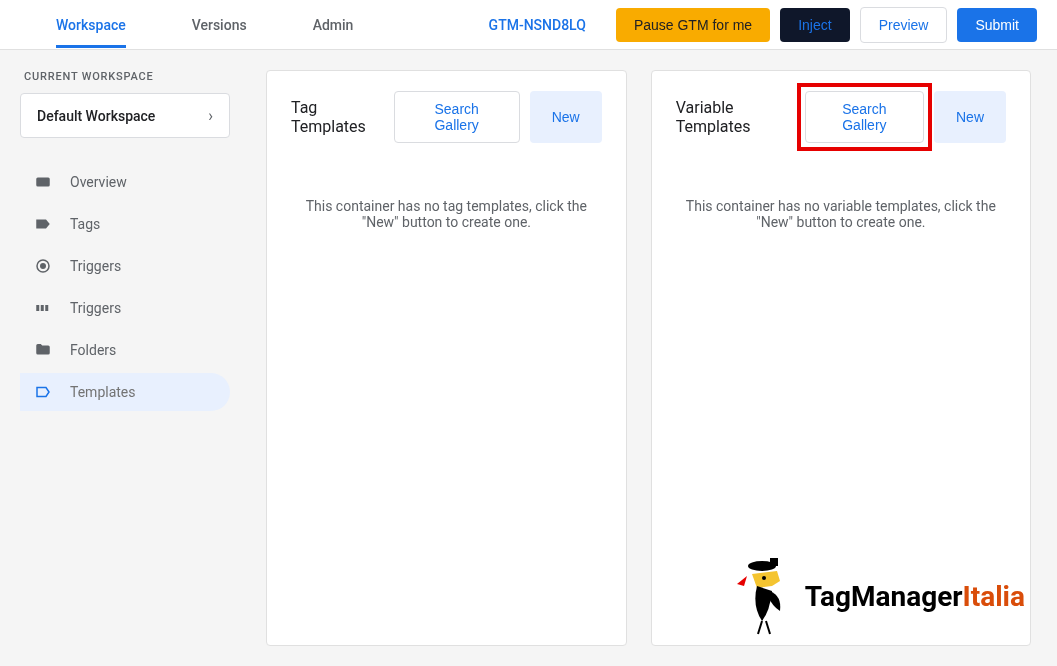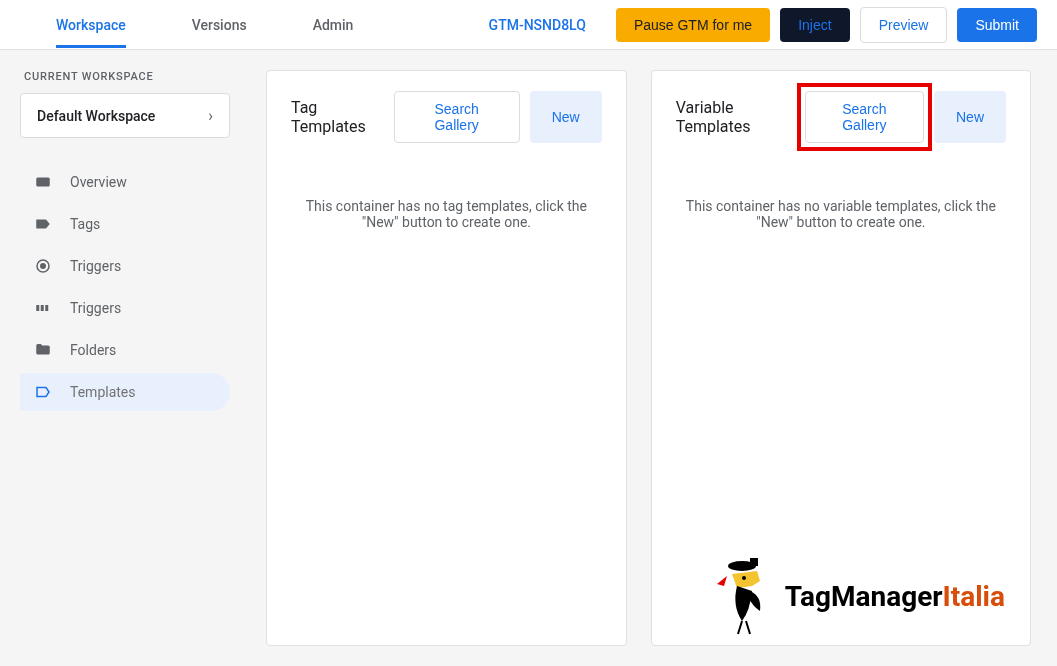--- a/index.html
+++ b/index.html
@@ -202,21 +202,21 @@
       font-size: 14px;
     }
     .highlight-box {
       border: 4px solid #e60000;
       padding: 4px;
       margin: -8px;
     }
     .footer {
       position: absolute;
       bottom: 30px;
-      right: 52px;
+      right: 32px;
       display: flex;
       align-items: center;
       gap: 8px;
     }
     .logo-text {
       font-size: 28px;
       font-weight: 700;
       color: #000;
     }
     .logo-text-orange {

